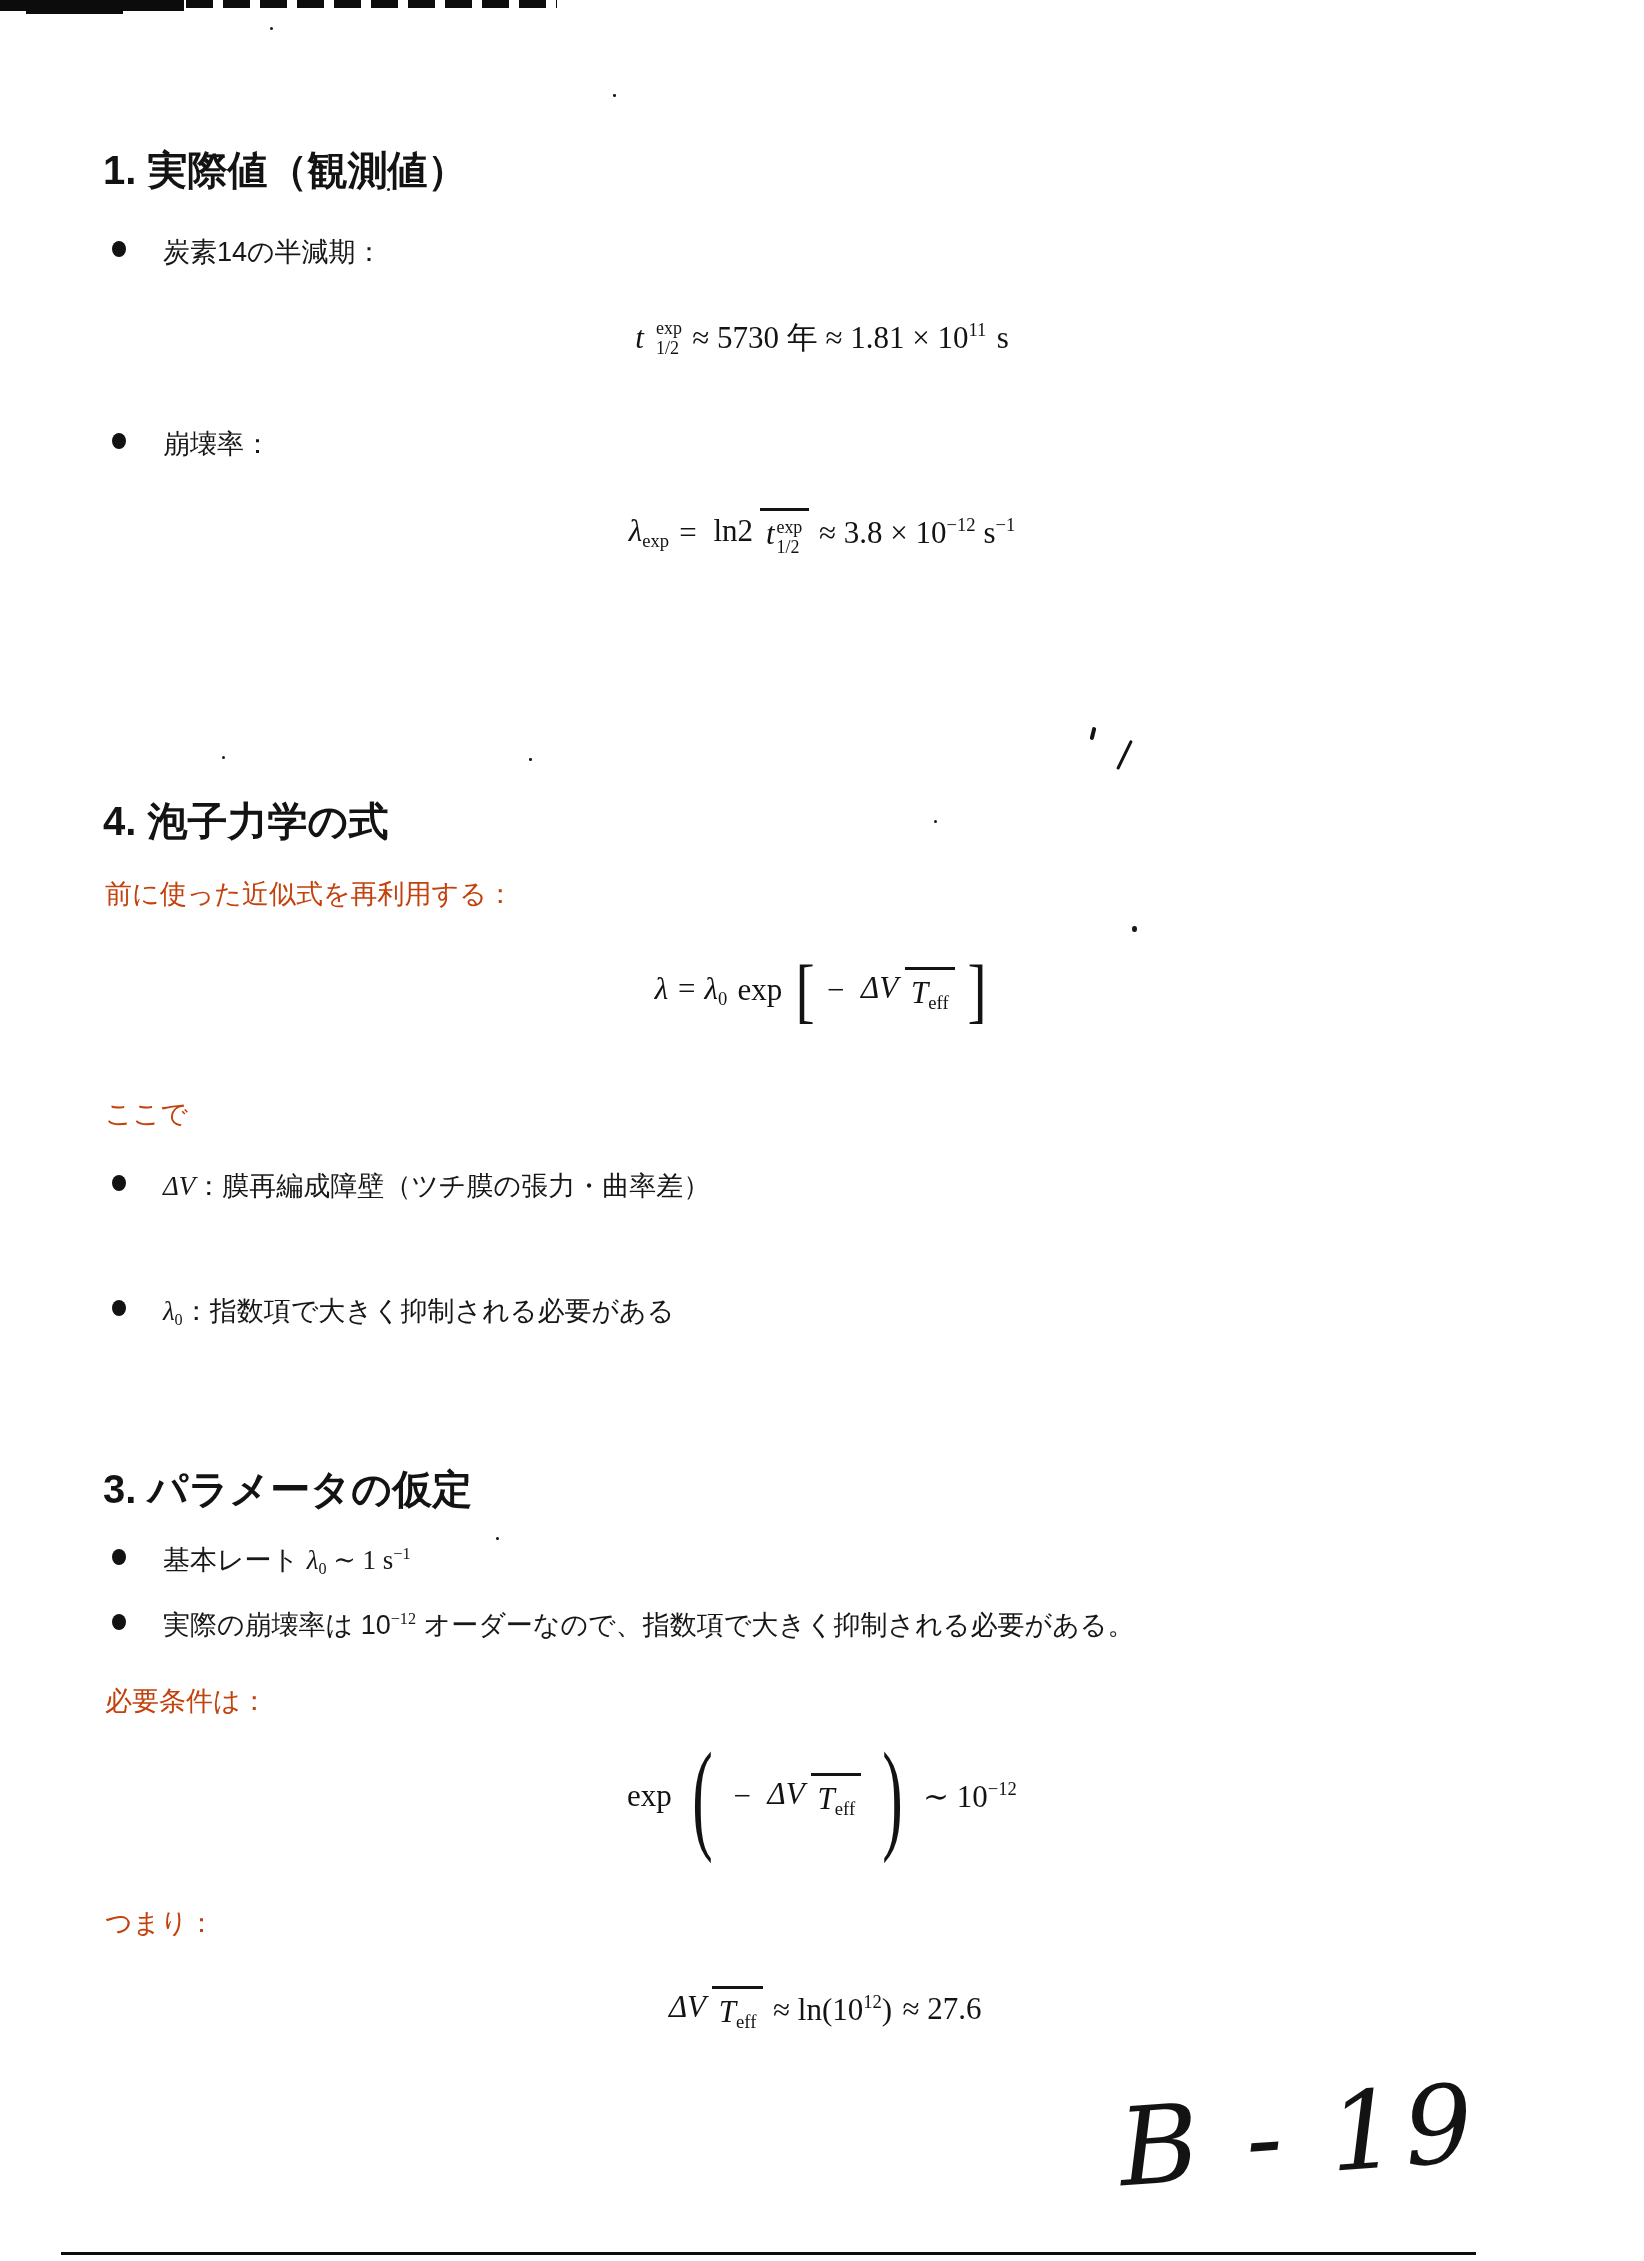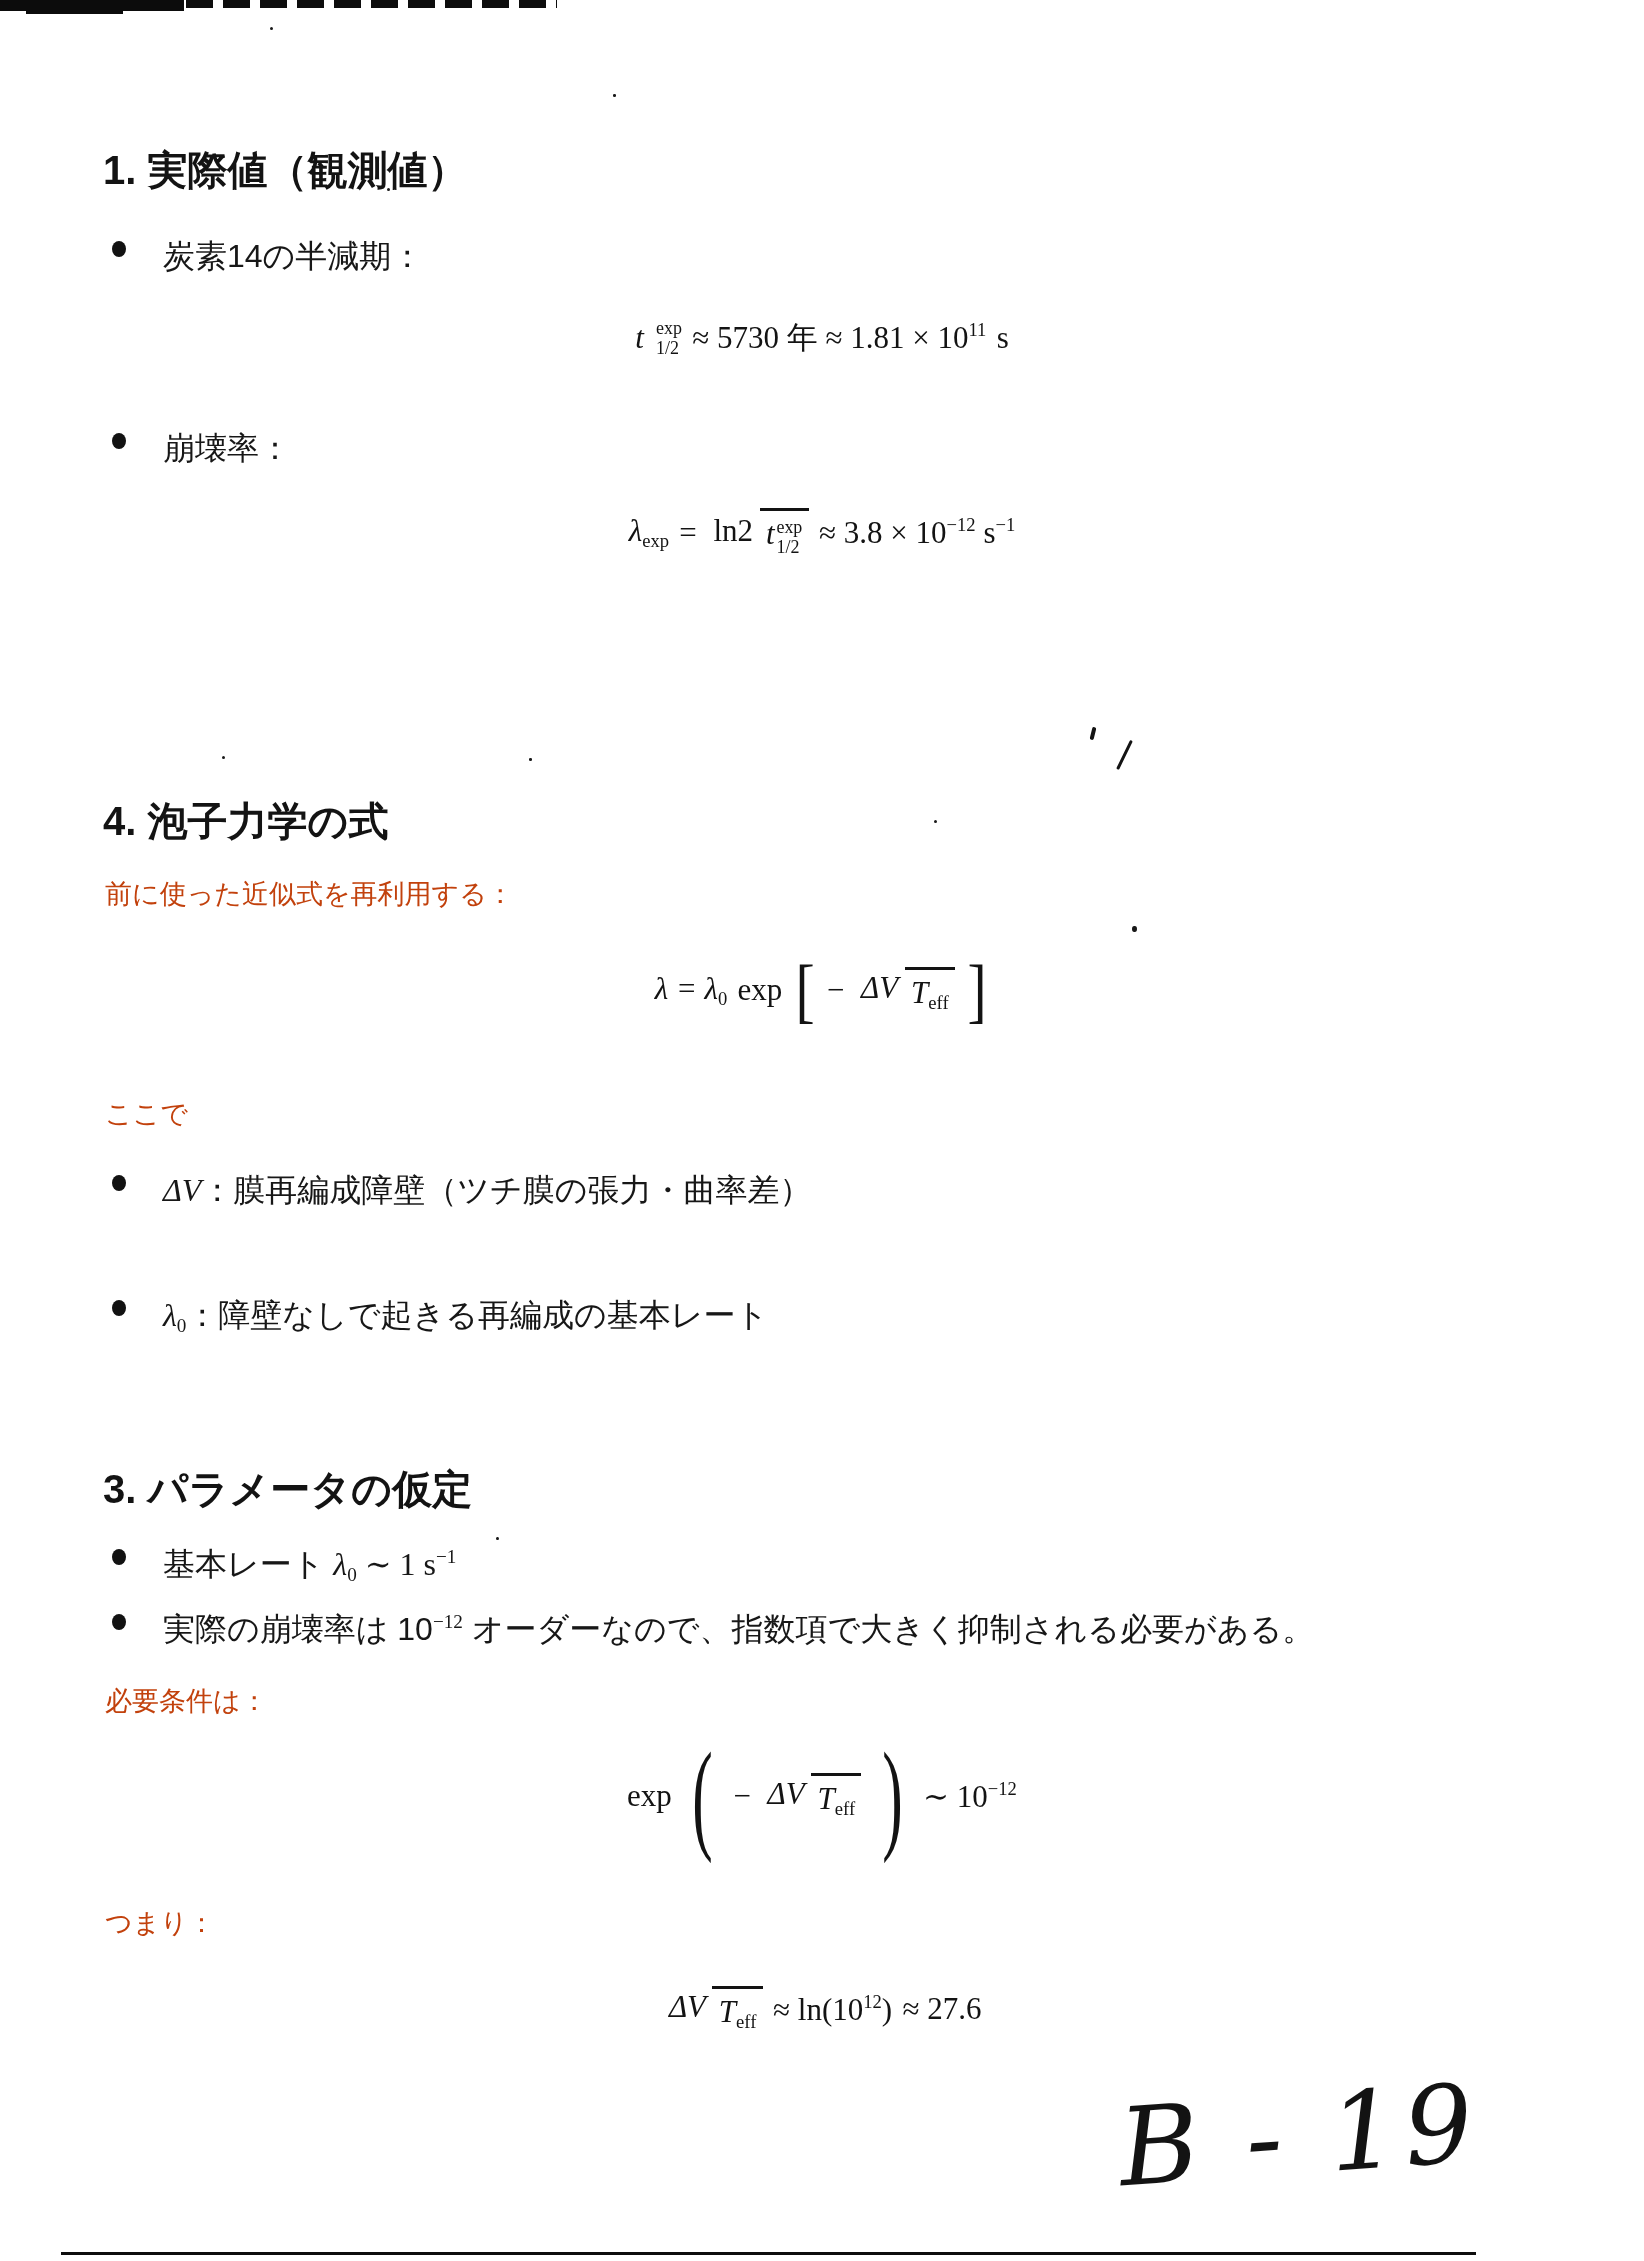--- a/index.html
+++ b/index.html
@@ -19,21 +19,21 @@
             transform:rotate(14deg);border-radius:1.9px;}
   .slashmark{position:absolute;left:1123px;top:739px;width:3.2px;height:32px;background:#131313;
              transform:rotate(26deg);border-radius:1.9px;}
 
   
   .h{position:absolute;left:103px;margin:0;font-weight:700;font-size:40px;color:#131313;
      font-family:"Liberation Sans",sans-serif;white-space:pre;}
   .p{position:absolute;left:105px;margin:0;font-size:27px;color:#c2410c;white-space:pre;}
   .row{position:absolute;left:108px;display:flex;align-items:flex-start;}
   .dot{flex:0 0 auto;width:14px;height:16px;border-radius:50%;background:#121212;margin:5.2px 37px 0 3.9px;}
-  .rowtext{font-size:32px;color:#171717;line-height:1.25;white-space:pre;}
+  .rowtext{font-size:27px;color:#171717;line-height:1.25;white-space:pre;}
 
   
   .math{font-family:"Liberation Serif","DejaVu Serif",serif;}
   .it{font-style:italic;}
   .formula{position:absolute;left:0;width:1644px;display:flex;justify-content:center;
            align-items:center;gap:10.3px;color:#131313;font-size:31px;
            font-family:"Liberation Serif","DejaVu Serif",serif;}
   .grp{white-space:pre;}
   .sub{font-size:0.6em;vertical-align:-0.3em;font-style:normal;}
   .sup{font-size:0.6em;vertical-align:0.62em;font-style:normal;}
@@ -122,21 +122,21 @@
   <p class="p" style="top:1096px;">ここで</p>
 
   <div class="row" style="top:1170px;">
     <span class="dot"></span>
     <span class="rowtext"><span class="math it">ΔV</span><span>：膜再編成障壁（ツチ膜の張力・曲率差）</span></span>
   </div>
 
 
   <div class="row" style="top:1295px;">
     <span class="dot"></span>
-    <span class="rowtext"><span class="math it">λ</span><span class="math sub">0</span><span>：障壁なしで起きる再編成の基本レート</span></span>
+    <span class="rowtext"><span class="math it">λ</span><span class="math sub">0</span><span>：指数項で大きく抑制される必要がある</span></span>
   </div>
 
   <h1 class="h" style="top:1462px;">3. パラメータの仮定</h1>
 
   <div class="row" style="top:1544px;">
     <span class="dot"></span>
     <span class="rowtext"><span>基本レート </span><span class="math it">λ</span><span class="math sub">0</span><span class="math"> ∼ 1 s</span><span class="math sup">−1</span></span>
   </div>
 
   <div class="row" style="top:1609px;">

